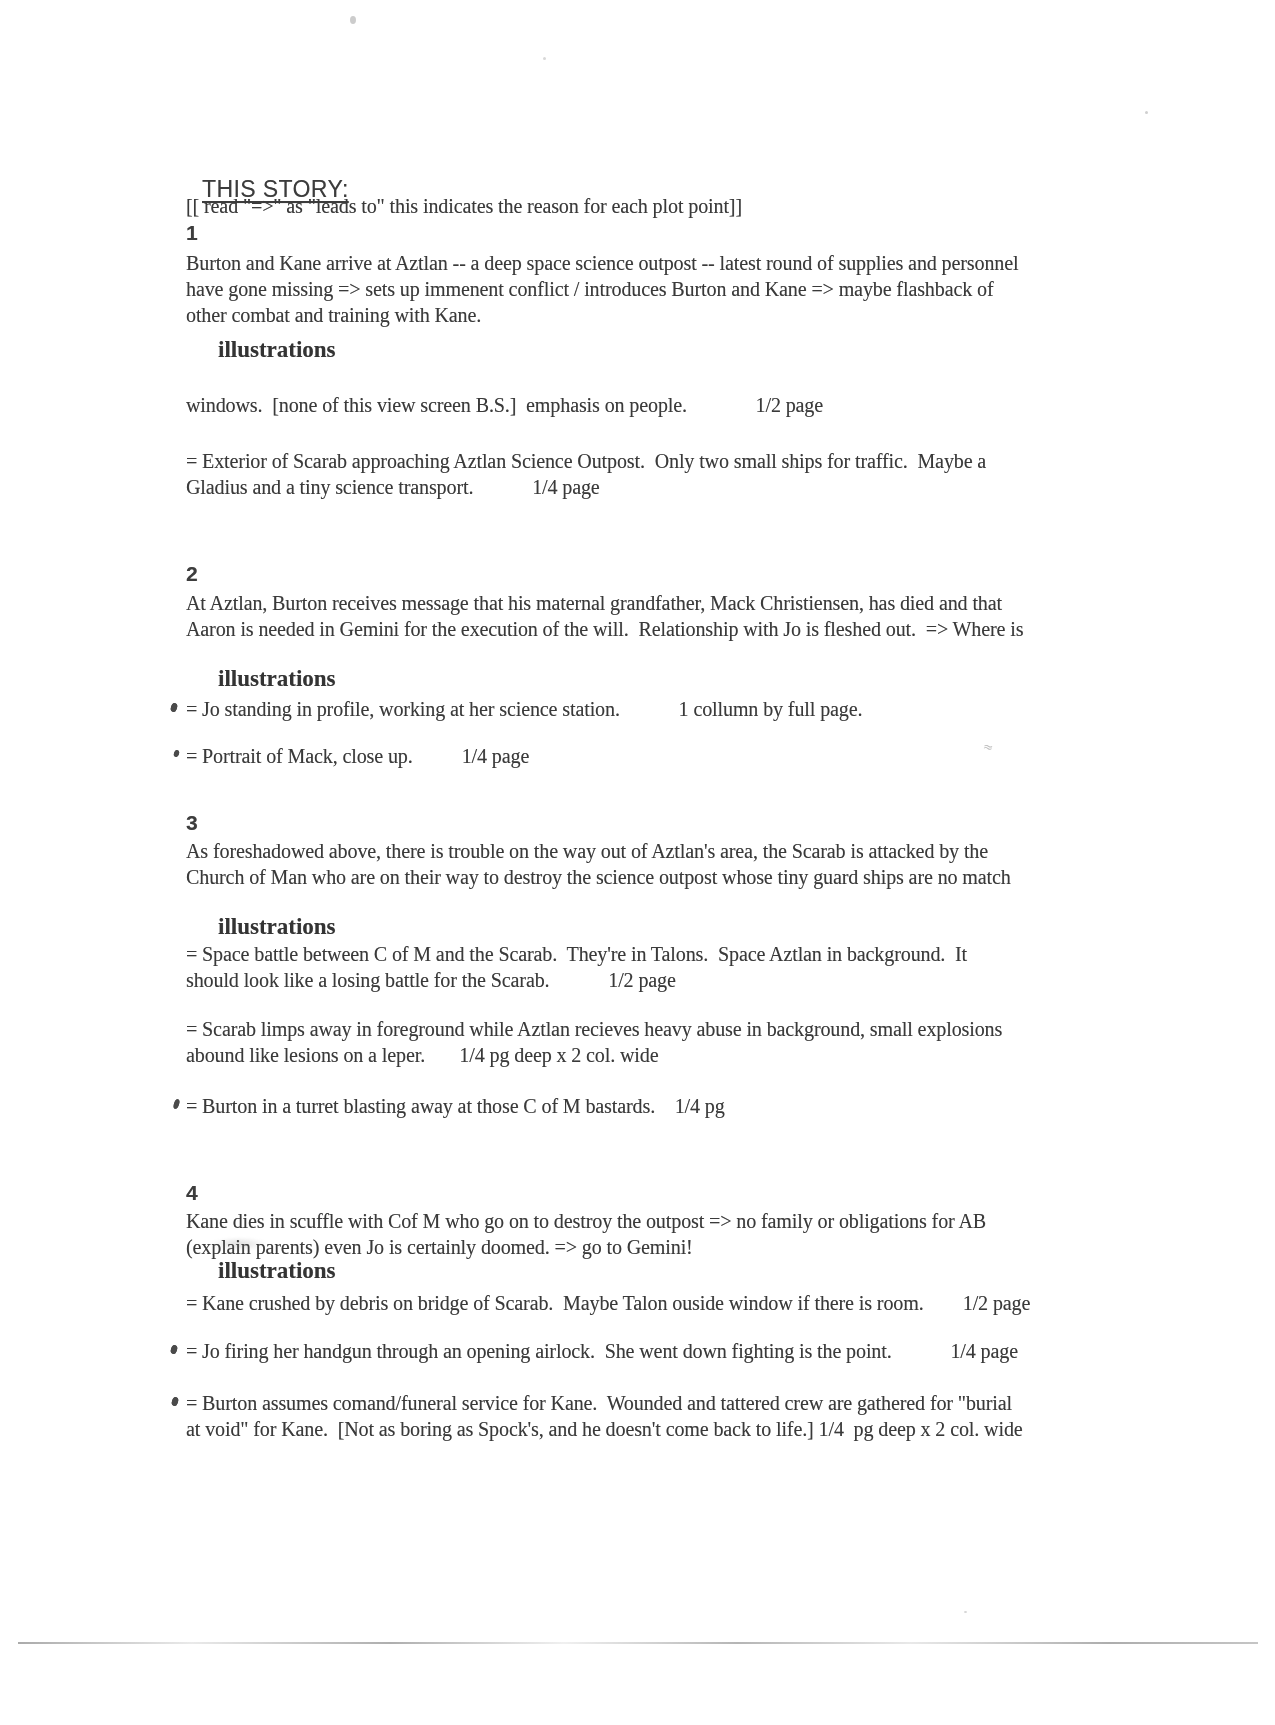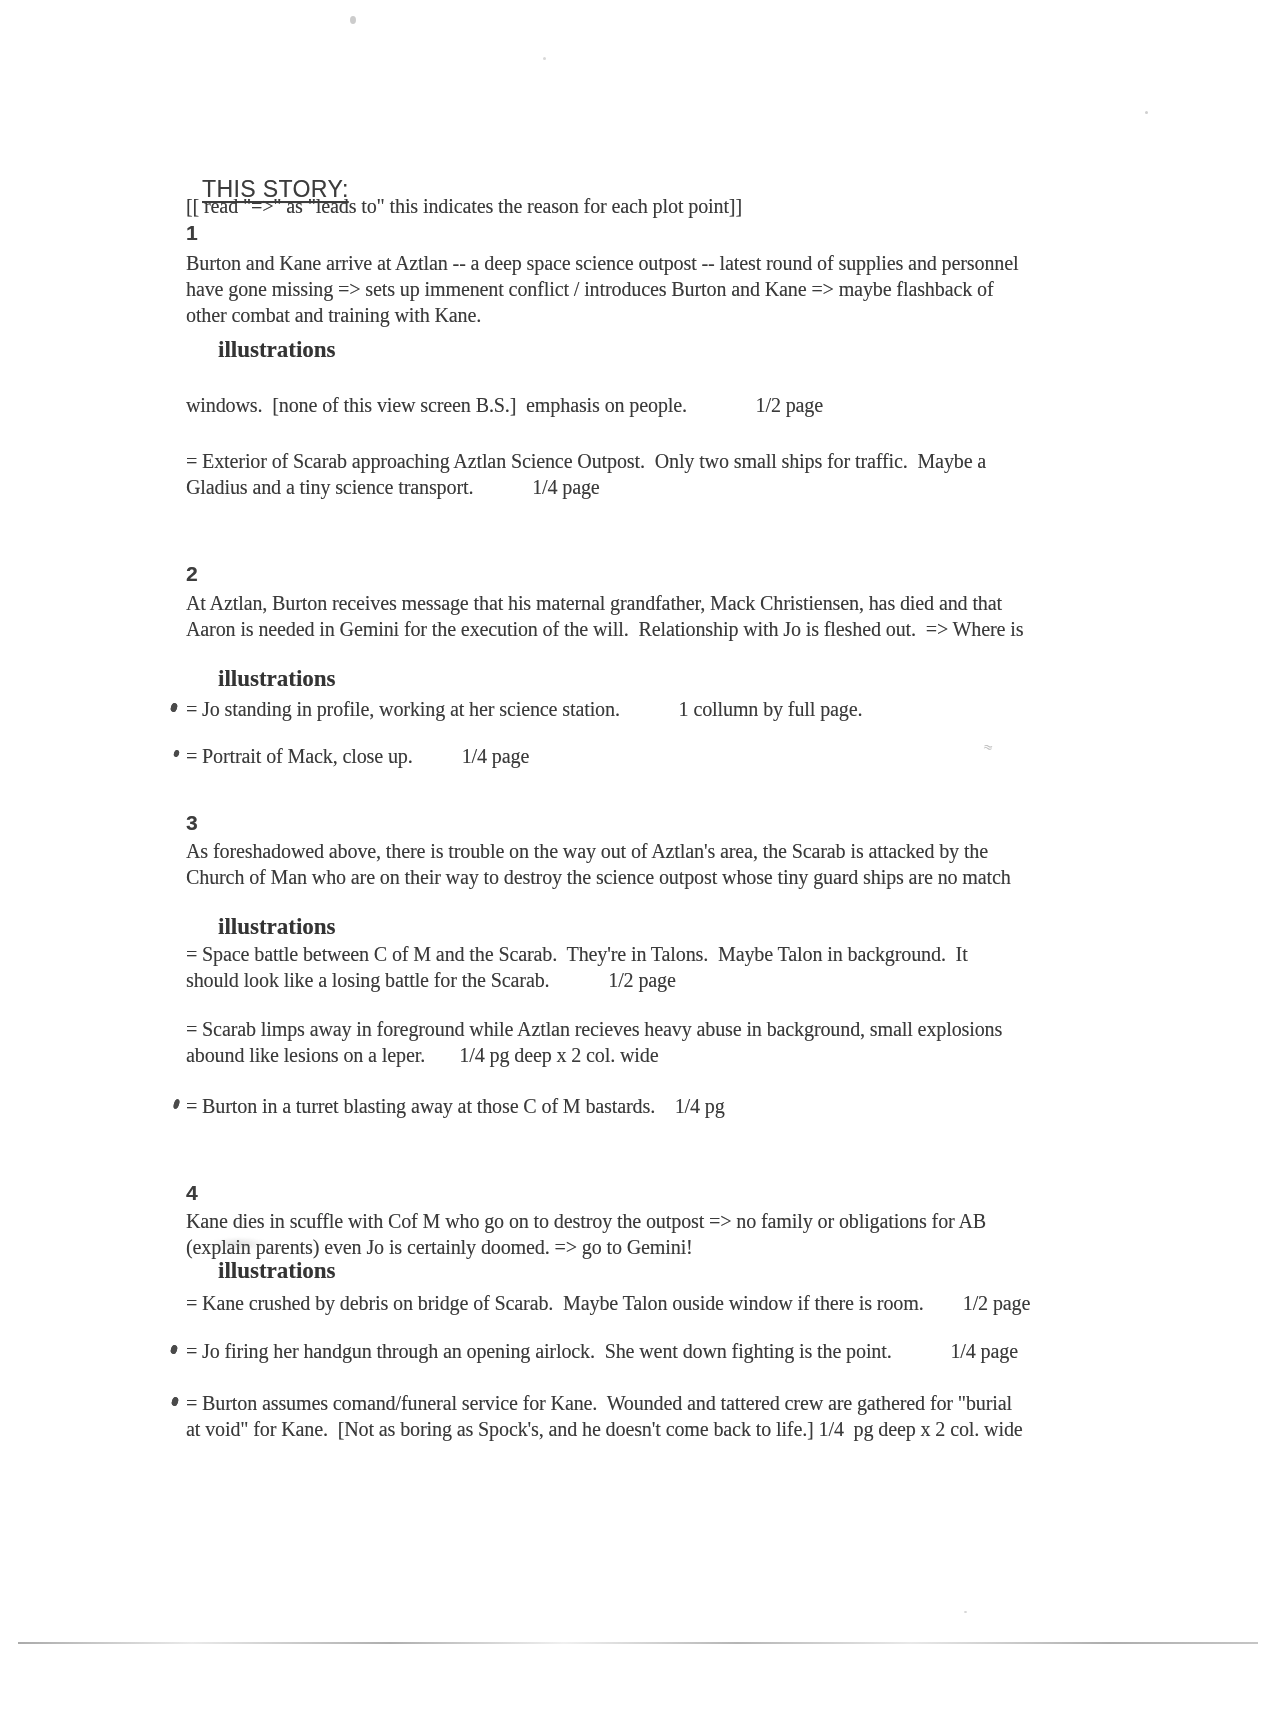--- a/index.html
+++ b/index.html
@@ -77,21 +77,21 @@
   <div class="illus" style="top:666px">illustrations</div>
   <span class="pen-mark" style="left:171px;top:703px"></span>
   <div class="line" style="top:696px">= Jo standing in profile, working at her science station.            1 collumn by full page.</div>
   <span class="pen-mark" style="left:174px;top:750px;width:5px;height:7px"></span>
   <div class="line" style="top:743px">= Portrait of Mack, close up.          1/4 page</div>
 
   <div class="num" style="top:811px">3</div>
   <div class="line" style="top:838px">As foreshadowed above, there is trouble on the way out of Aztlan's area, the Scarab is attacked by the</div>
   <div class="line" style="top:864px">Church of Man who are on their way to destroy the science outpost whose tiny guard ships are no match</div>
   <div class="illus" style="top:914px">illustrations</div>
-  <div class="line" style="top:941px">= Space battle between C of M and the Scarab.  They're in Talons.  Maybe Talon in background.  It</div>
+  <div class="line" style="top:941px">= Space battle between C of M and the Scarab.  They're in Talons.  Space Aztlan in background.  It</div>
   <div class="line" style="top:967px">should look like a losing battle for the Scarab.            1/2 page</div>
   <div class="line" style="top:1016px">= Scarab limps away in foreground while Aztlan recieves heavy abuse in background, small explosions</div>
   <div class="line" style="top:1042px">abound like lesions on a leper.       1/4 pg deep x 2 col. wide</div>
   <span class="pen-mark" style="left:174px;top:1099px;width:5px;height:10px"></span>
   <div class="line" style="top:1093px">= Burton in a turret blasting away at those C of M bastards.    1/4 pg</div>
 
   <div class="num" style="top:1181px">4</div>
   <div class="line" style="top:1208px">Kane dies in scuffle with Cof M who go on to destroy the outpost =&gt; no family or obligations for AB</div>
   <div class="line" style="top:1234px">(explain parents) even Jo is certainly doomed. =&gt; go to Gemini!</div>
   <div class="illus" style="top:1258px">illustrations</div>

